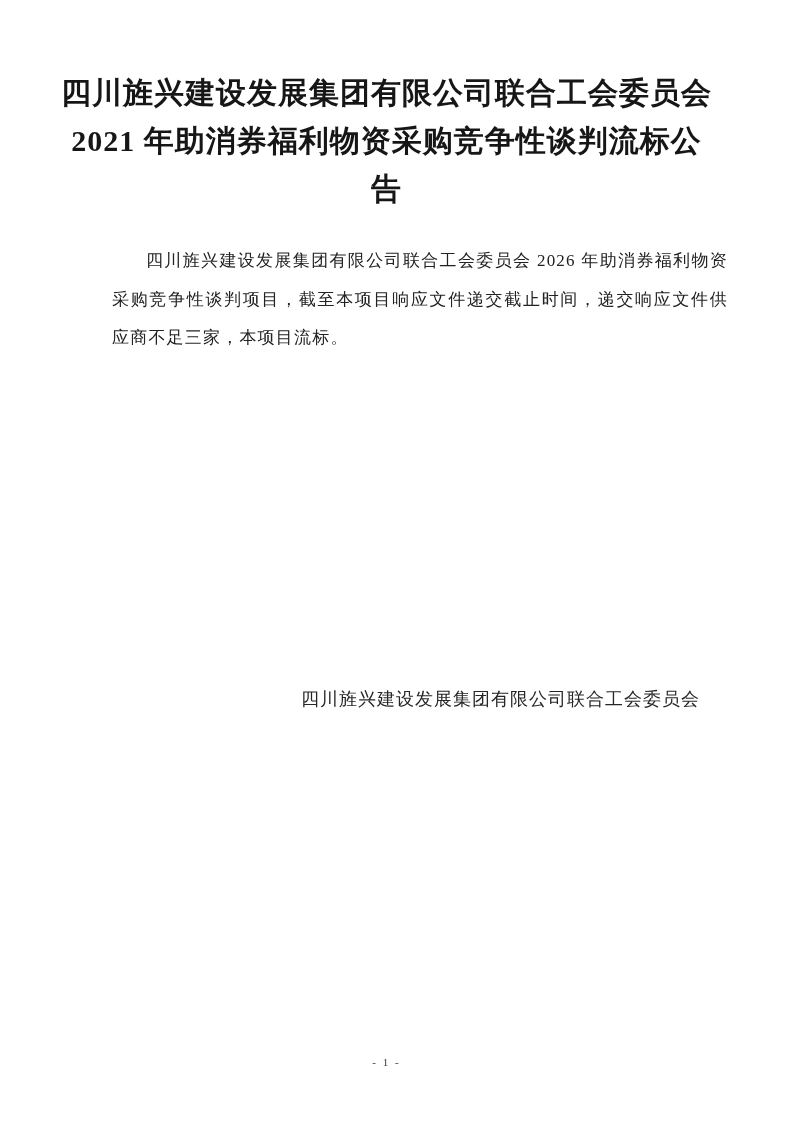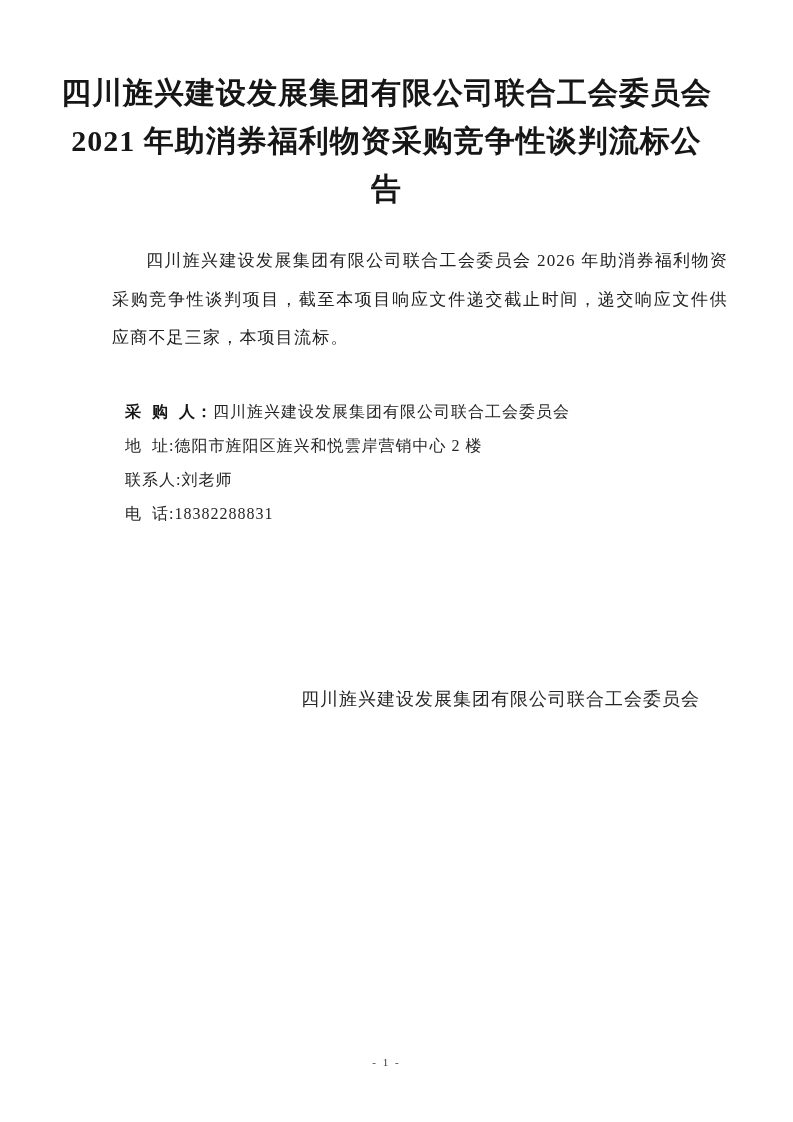--- a/index.html
+++ b/index.html
@@ -83,34 +83,20 @@
 <div class="page">
 
   <h1 class="doc-title">
     <span class="title-line">四川旌兴建设发展集团有限公司联合工会委员会</span>
     <span class="title-line">2021 年助消券福利物资采购竞争性谈判流标公</span>
     <span class="title-line">告</span>
   </h1>
 
   <p class="body-paragraph">四川旌兴建设发展集团有限公司联合工会委员会 2026 年助消券福利物资采购竞争性谈判项目，截至本项目响应文件递交截止时间，递交响应文件供应商不足三家，本项目流标。</p>
 
-  <div class="contact-block">
-    <div class="contact-line">
-      <span class="contact-label bold">采  购  人：</span><span>四川旌兴建设发展集团有限公司联合工会委员会</span>
-    </div>
-    <div class="contact-line">
-      <span class="contact-label">地  址:</span><span>德阳市旌阳区旌兴和悦雲岸营销中心 2 楼</span>
-    </div>
-    <div class="contact-line">
-      <span class="contact-label">联系人:</span><span>刘老师</span>
-    </div>
-    <div class="contact-line">
-      <span class="contact-label">电  话:</span><span>18382288831</span>
-    </div>
-  </div>
 
   <div class="signature-block">
     <div>四川旌兴建设发展集团有限公司联合工会委员会</div>
   </div>
 
   <div class="page-footer">- 1 -</div>
 
 </div>
 
 </body></html>

